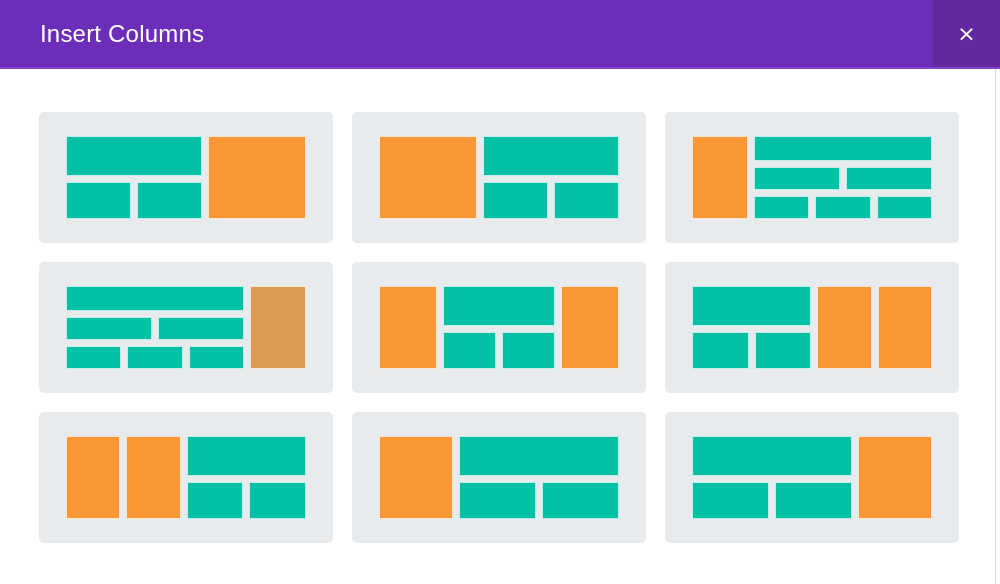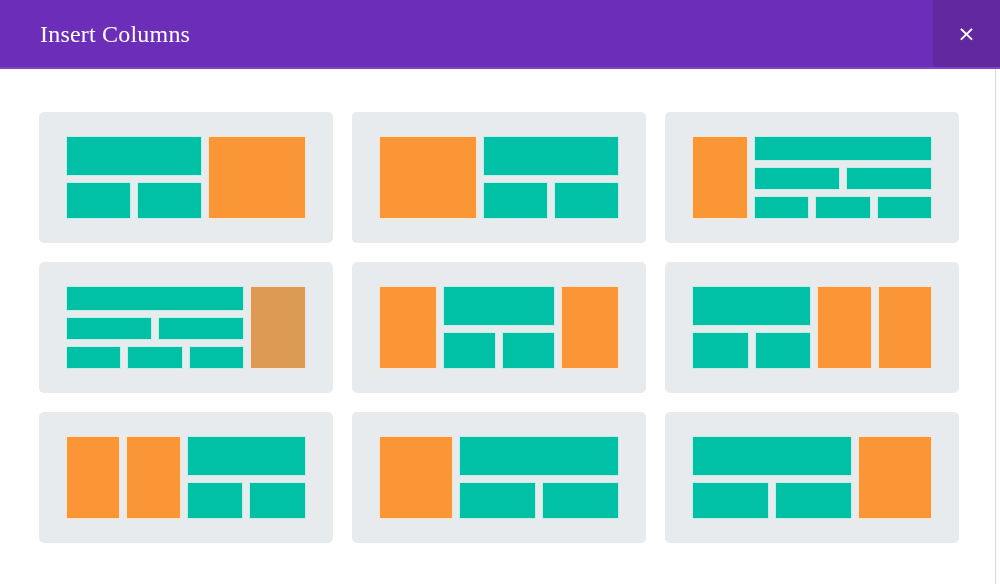--- a/index.html
+++ b/index.html
@@ -39,21 +39,20 @@
     align-items: center;
   }
   .modal-title {
     color: #ffffff;
     font-size: 24px;
     font-weight: 400;
     letter-spacing: 0.2px;
     margin-left: 40px;
     line-height: 1;
     white-space: nowrap;
-    font-family: Liberation Serif, serif;
   }
   .close-button {
     position: absolute;
     right: 0;
     top: 0;
     width: 67px;
     height: 67px;
     background: #62299f;
     display: flex;
     align-items: center;

